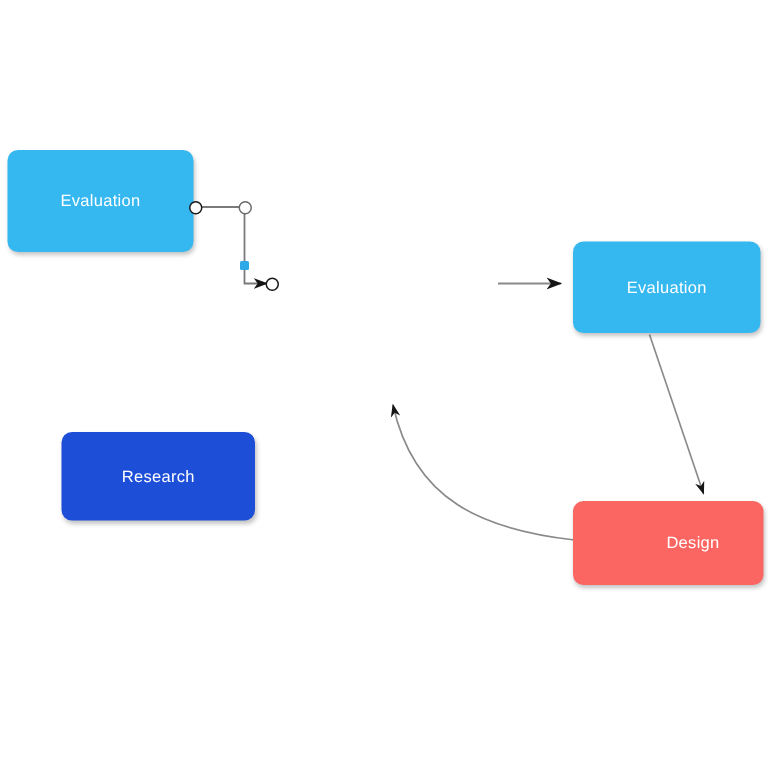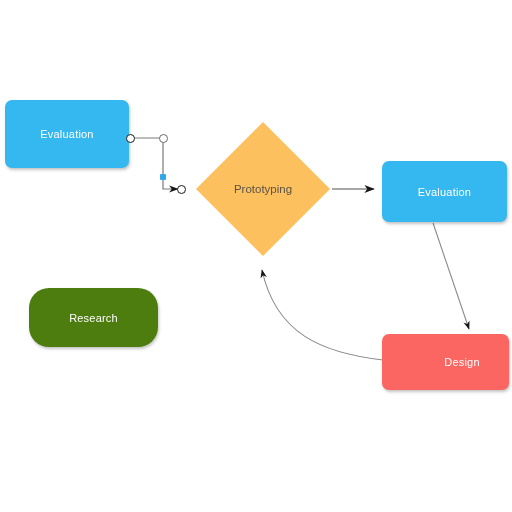--- a/index.html
+++ b/index.html
@@ -108,30 +108,24 @@
 
     <path d="M 433 223 L 469 329" fill="none" stroke="#8a8a8a" stroke-width="1.1" marker-end="url(#arrow-small)"></path>
 
     <path d="M 383 360 C 322 353 276 334 262 270" fill="none" stroke="#8a8a8a" stroke-width="1.1" marker-end="url(#arrow-small)"></path>
   </svg>
 
   <div class="node node-rect" style="left:5px; top:100px; width:124px; height:68px; background:#35b7f0;">
     <span class="node-label">Evaluation</span>
   </div>
 
-  <div class="node node-rect" style="left:29px; top:288px; width:129px; height:59px; background:#4d7c0f;border-radius:20px;">
+  <div class="node node-rect" style="left:41px; top:288px; width:129px; height:59px; background:#1d4ed8;">
     <span class="node-label">Research</span>
   </div>
 
-  <div class="node node-diamond" style="left:196px; top:122px; width:134px; height:134px;">
-    <svg class="diamond-shape" viewBox="0 0 134 134" preserveAspectRatio="none">
-      <polygon points="67,0 134,67 67,134 0,67" fill="#fcc05e"></polygon>
-    </svg>
-    <span class="diamond-label">Prototyping</span>
-  </div>
 
   <div class="node node-rect" style="left:382px; top:161px; width:125px; height:61px; background:#35b7f0;">
     <span class="node-label">Evaluation</span>
   </div>
 
   <div class="node node-rect" style="left:382px; top:334px; width:127px; height:56px; background:#fc6662;padding-left:33px;">
     <span class="node-label">Design</span>
   </div>
 
   <div class="handle handle-circle" style="left:125.5px; top:133.5px;"></div>

